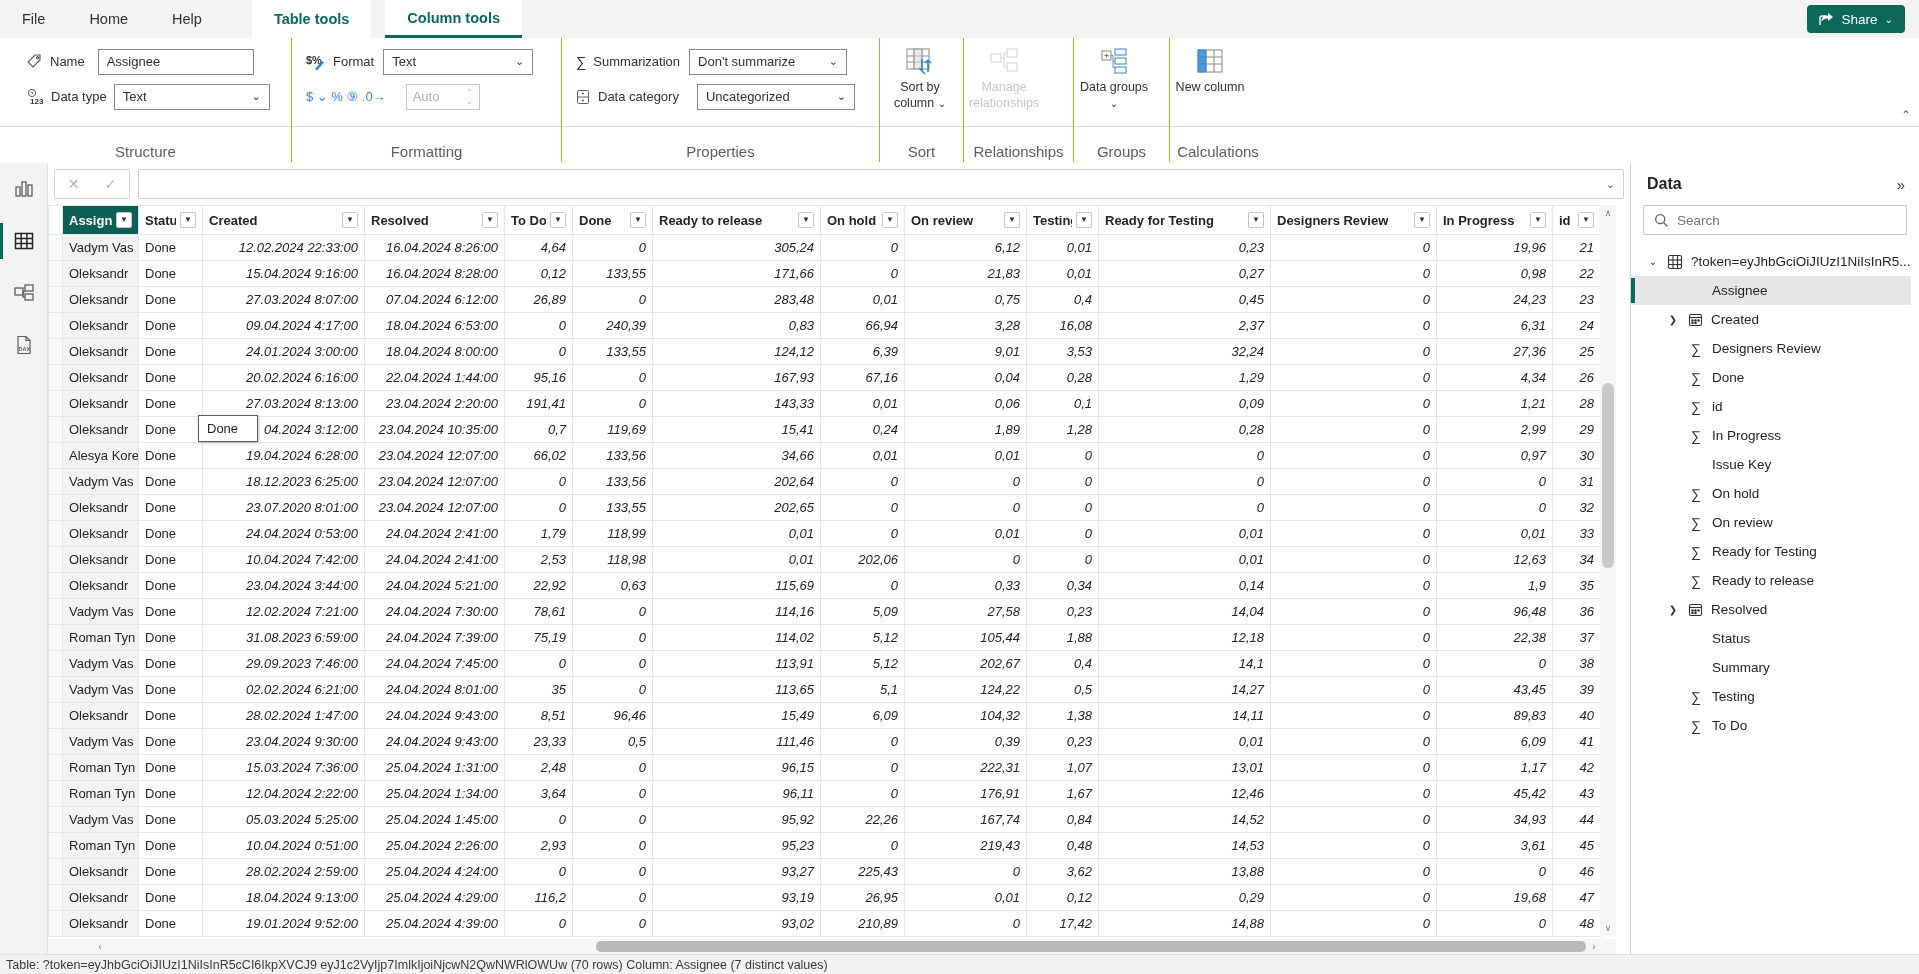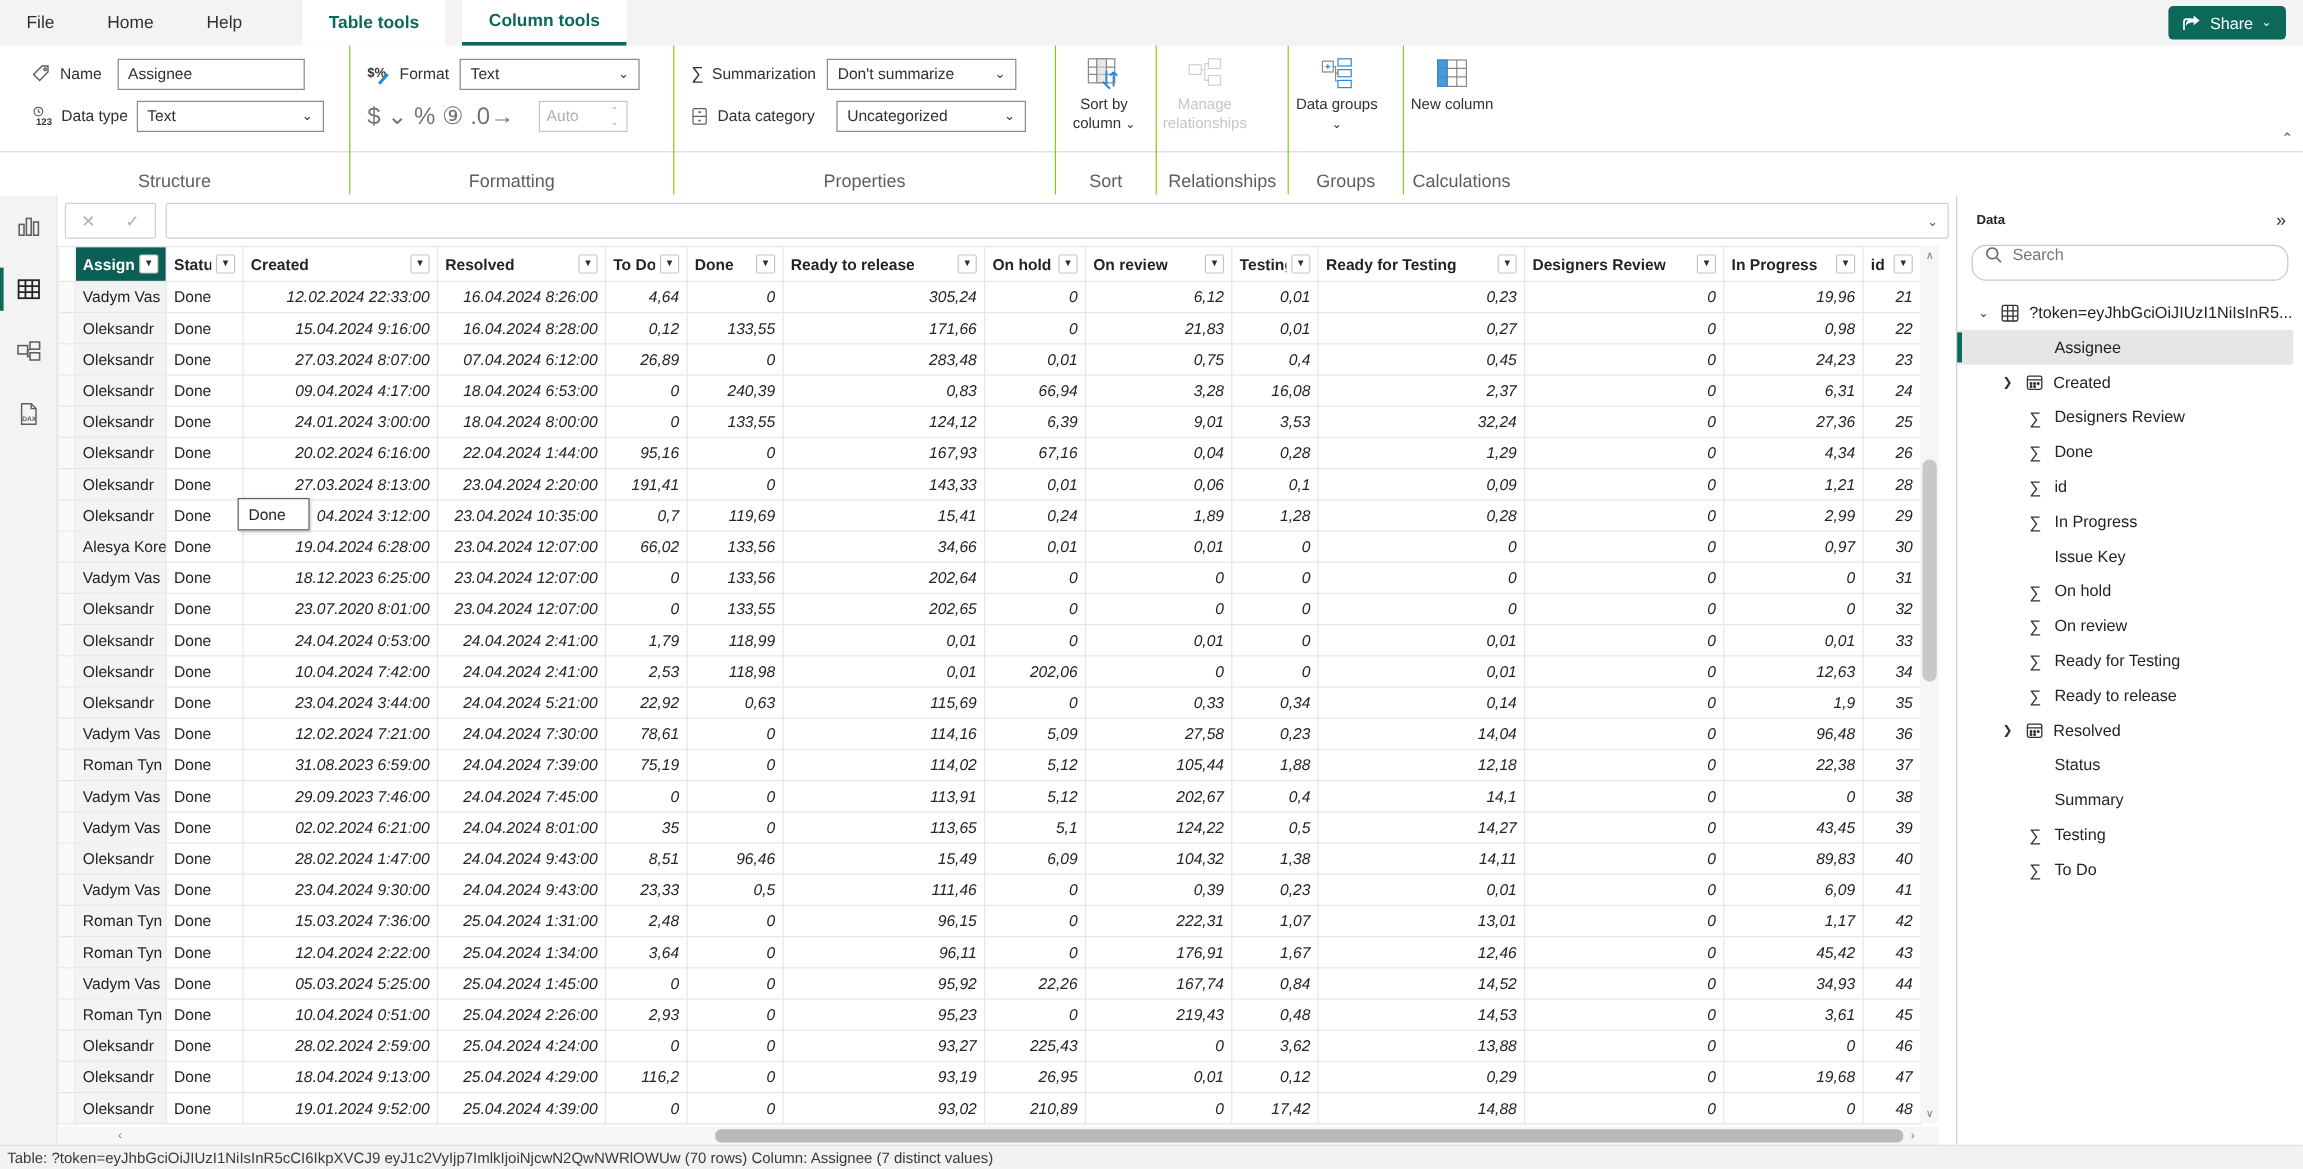--- a/index.html
+++ b/index.html
@@ -14,21 +14,21 @@
   .tab.tool { color:#0c695a; font-weight:700; background:#fff; }
   .tab.active { color:#0c695a; font-weight:700; background:#fff; border-bottom:3px solid #0c695a; }
   .share-btn { position:absolute; right:14px; top:5px; height:28px; background:#0c695a; color:#fff; border:none; border-radius:4px; display:flex; align-items:center; gap:7px; padding:0 12px; font-size:13.5px; font-family:inherit; cursor:pointer; }
   .ribbon-body { position:absolute; left:0; top:38px; width:1630px; height:124px; display:flex; }
   .rgroup { position:relative; border-right:1px solid #84cc16; padding:10px 10px 18px 14px; }
   .rgroup .glabel { position:absolute; bottom:2px; left:0; width:100%; text-align:center; font-size:15px; color:#605e5c; }
   .frow { display:flex; align-items:center; gap:7px; height:27px; margin-bottom:8px; font-size:13px; color:#323130; }
   .tbox { height:26px; border:1px solid #8a8886; background:#fff; display:flex; align-items:center; padding:0 8px; font-size:13px; }
   .dd { justify-content:space-between; }
   .dd .chev { color:#323130; font-size:11px; margin-left:8px; }
-  .fmt-icons { display:flex; align-items:center; gap:10px; color:#737373; font-size:20px; }
+  .fmt-icons { display:flex; align-items:center; gap:10px; color:#3b82f6; font-size:13px; }
   .auto-box { width:74px; height:26px; border:1px solid #c8c6c4; color:#b3b0ad; display:flex; align-items:center; justify-content:space-between; padding:0 6px; font-size:13px; }
   .bigbtn { width:72px; display:flex; flex-direction:column; align-items:center; gap:4px; padding-top:2px; font-size:12.5px; color:#323130; text-align:center; line-height:1.25; background:none; border:none; font-family:inherit; cursor:pointer; }
   .bigbtn.disabled { color:#c8c6c4; cursor:default; }
   .ribbon-collapse { position:absolute; right:8px; bottom:4px; font-size:12px; color:#605e5c; cursor:pointer; }
 
   
   .leftnav { position:absolute; left:0; top:163px; width:48px; height:791px; background:#f3f3f3; border-right:1px solid #e1e1e1; }
   .navitem { position:relative; width:48px; height:52px; display:flex; align-items:center; justify-content:center; cursor:pointer; }
   .navitem.active::before { content:""; position:absolute; left:0; top:8px; width:3px; height:36px; background:#0c695a; }
 
@@ -53,23 +53,23 @@
   .vscroll .arr { position:absolute; left:0; width:16px; height:16px; font-size:9px; color:#7a7a7a; text-align:center; line-height:16px; cursor:pointer; }
   .vthumb { position:absolute; left:2px; top:178px; width:12px; height:185px; background:#c8c8c8; border-radius:6px; cursor:pointer; }
   .hscroll { position:absolute; left:0; top:776px; width:1568px; height:15px; background:#f6f6f6; }
   .hscroll .arr { position:absolute; top:0; width:16px; height:15px; font-size:10px; color:#7a7a7a; text-align:center; line-height:15px; cursor:pointer; }
   .hthumb { position:absolute; left:548px; top:2px; width:990px; height:11px; background:#b9b9b9; border-radius:5px; cursor:pointer; }
   .cell-tooltip { position:absolute; left:150px; top:252px; width:60px; height:27px; background:#fff; border:1px solid #605e5c; font-size:13px; display:flex; align-items:center; padding:0 8px; box-shadow:1px 1px 3px rgba(0,0,0,.25); }
 
   
   .datapane { position:absolute; left:1630px; top:163px; width:289px; height:791px; background:#fff; border-left:1px solid #d1d1d1; }
   .dp-head { display:flex; align-items:center; justify-content:space-between; padding:12px 14px 10px 16px; }
-  .dp-title { font-size:11px; font-weight:700; color:#252423; }
+  .dp-title { font-size:16px; font-weight:700; color:#252423; }
   .dp-collapse { font-size:15px; color:#323130; cursor:pointer; background:none; border:none; font-family:inherit; }
-  .dp-search { margin:2px 12px 12px 12px; height:30px; border:1px solid #c8c6c4; border-radius:12px; display:flex; align-items:flex-start; gap:8px; padding:0 10px; color:#605e5c; }
+  .dp-search { margin:2px 12px 12px 12px; height:30px; border:1px solid #c8c6c4; border-radius:2px; display:flex; align-items:center; gap:8px; padding:0 10px; color:#605e5c; }
   .dp-search input { border:none; outline:none; flex:1; font-size:13.5px; font-family:inherit; color:#323130; background:transparent; }
   .dp-tree { font-size:13.5px; color:#252423; }
   .dp-row { position:relative; height:29px; display:flex; align-items:center; gap:7px; padding-left:22px; cursor:pointer; }
   .dp-row .twisty { width:12px; font-size:10px; color:#323130; text-align:center; }
   .dp-row .ficon { width:18px; display:flex; justify-content:center; color:#323130; font-size:14px; }
   .dp-row.root { font-size:13.5px; }
   .dp-row.field { padding-left:56px; }
   .dp-row.field .ficon { width:18px; }
   .dp-row.selected { background:#e6e6e6; border-radius:2px; margin-right:8px; }
   .dp-row.selected::before { content:""; position:absolute; left:0; top:2px; width:4px; height:25px; background:#0c695a; }

